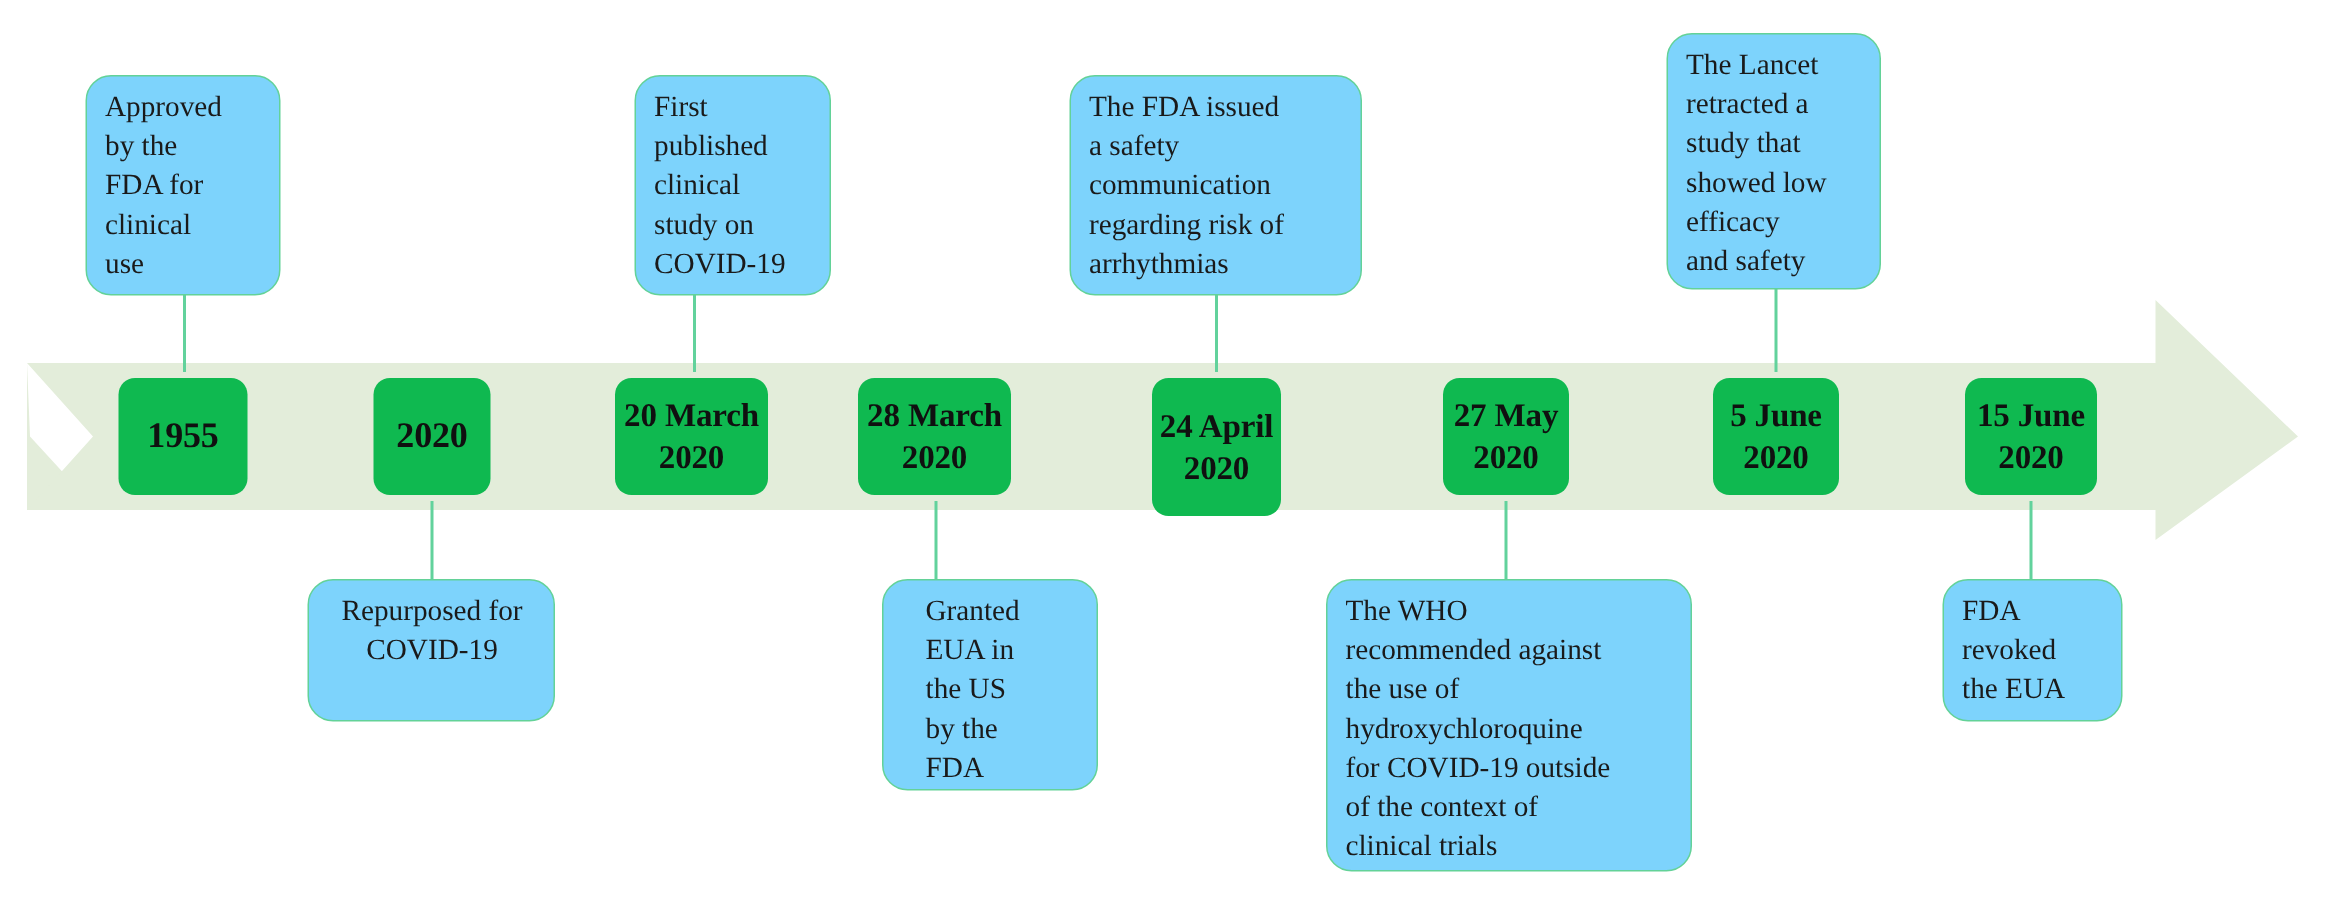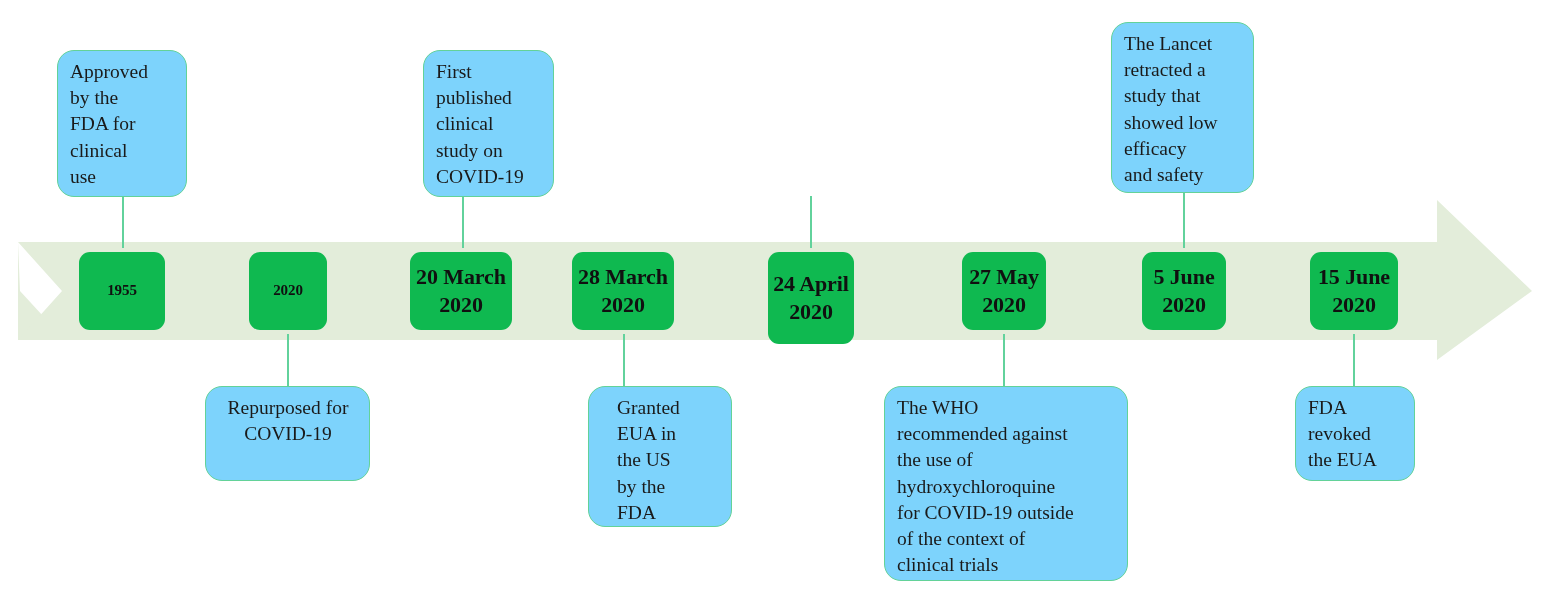--- a/index.html
+++ b/index.html
@@ -47,21 +47,21 @@
     text-align: center;
     font-weight: bold;
     color: #101010;
     font-size: 22px;
     line-height: 1.28;
     letter-spacing: -0.1px;
     box-sizing: border-box;
     padding: 2px 4px;
   }
   .node-year {
-    font-size: 15px;
+    font-size: 24px;
     font-family: Liberation Serif, serif;
   }
 
   
   .callout {
     position: absolute;
     box-sizing: border-box;
     background: #7dd3fc;
     border: 1.6px solid #63d298;
     border-radius: 17px;
@@ -134,20 +134,25 @@
 FDA for
 clinical
 use</div>
 
   <div class="callout" style="left:399px; top:50px; width:131px; height:147px;margin-left:24px;">First
 published
 clinical
 study on
 COVID-19</div>
 
+  <div class="callout" style="left:713px; top:50px; width:195px; height:147px;">The FDA issued
+a safety
+communication
+regarding risk of
+arrhythmias</div>
 
   <div class="callout" style="left:1111px; top:22px; width:143px; height:171px;">The Lancet
 retracted a
 study that
 showed low
 efficacy
 and safety</div>
 
   <div class="callout center" style="left:205px; top:386px; width:165px; height:95px;">Repurposed for
 COVID-19</div>

